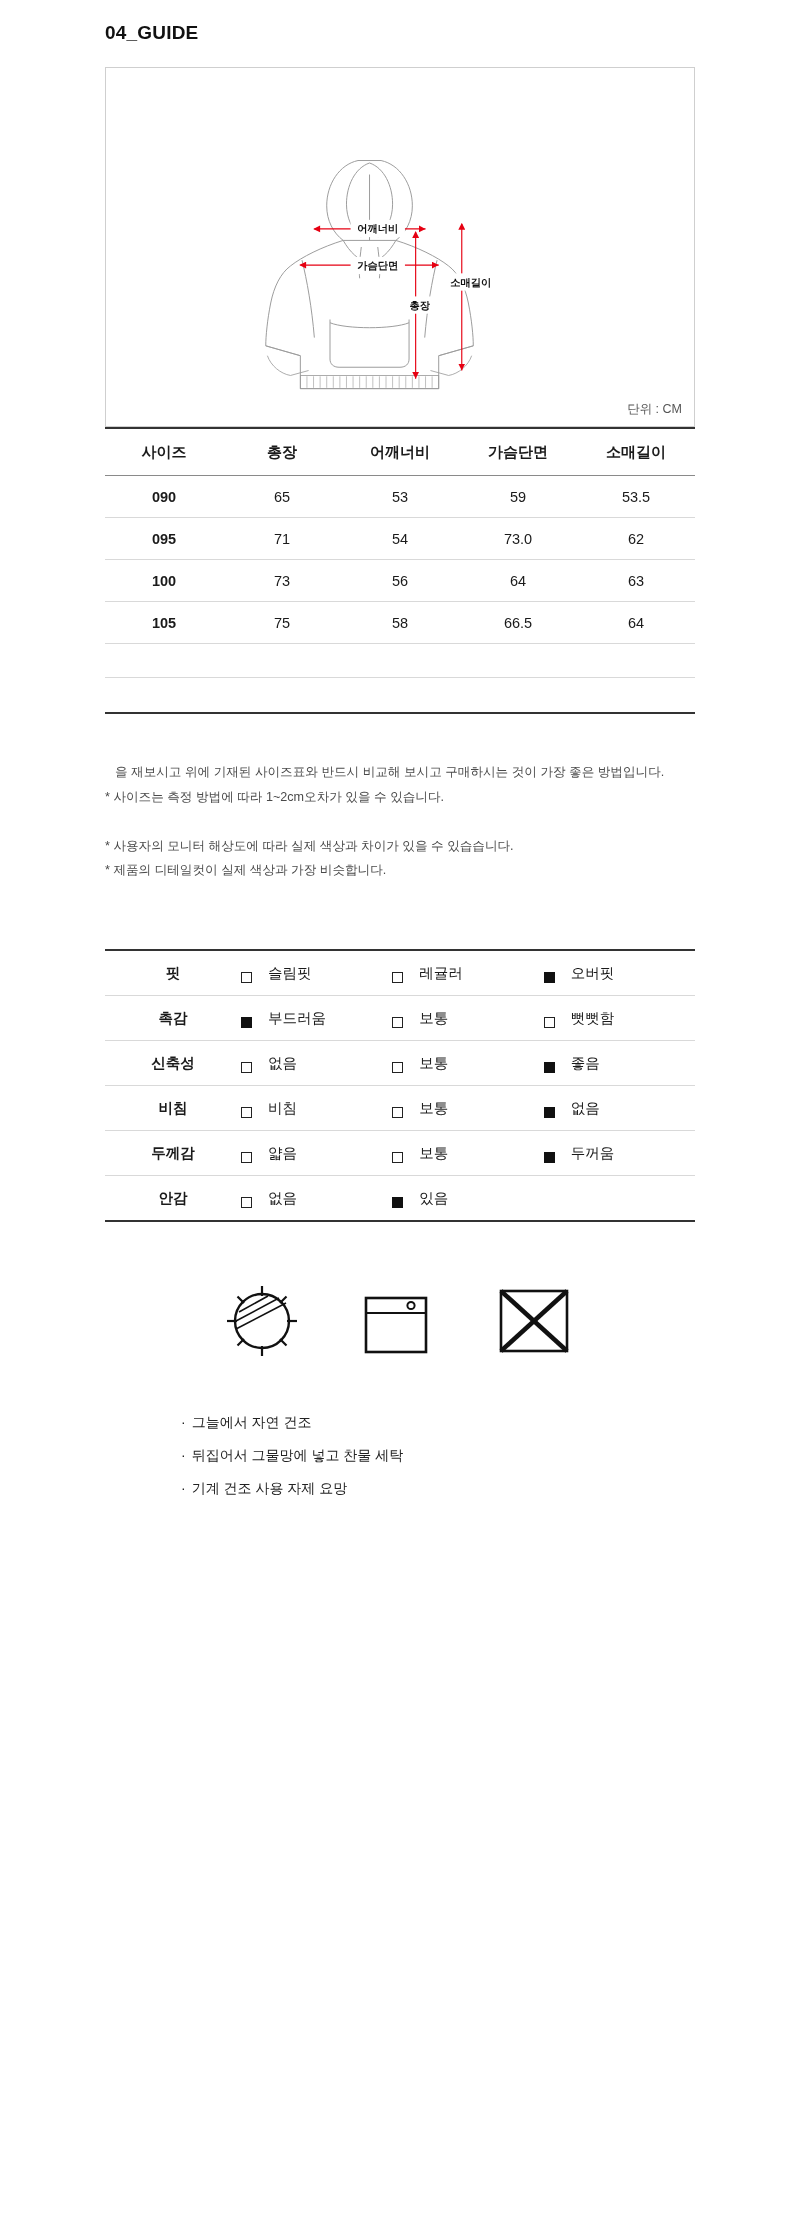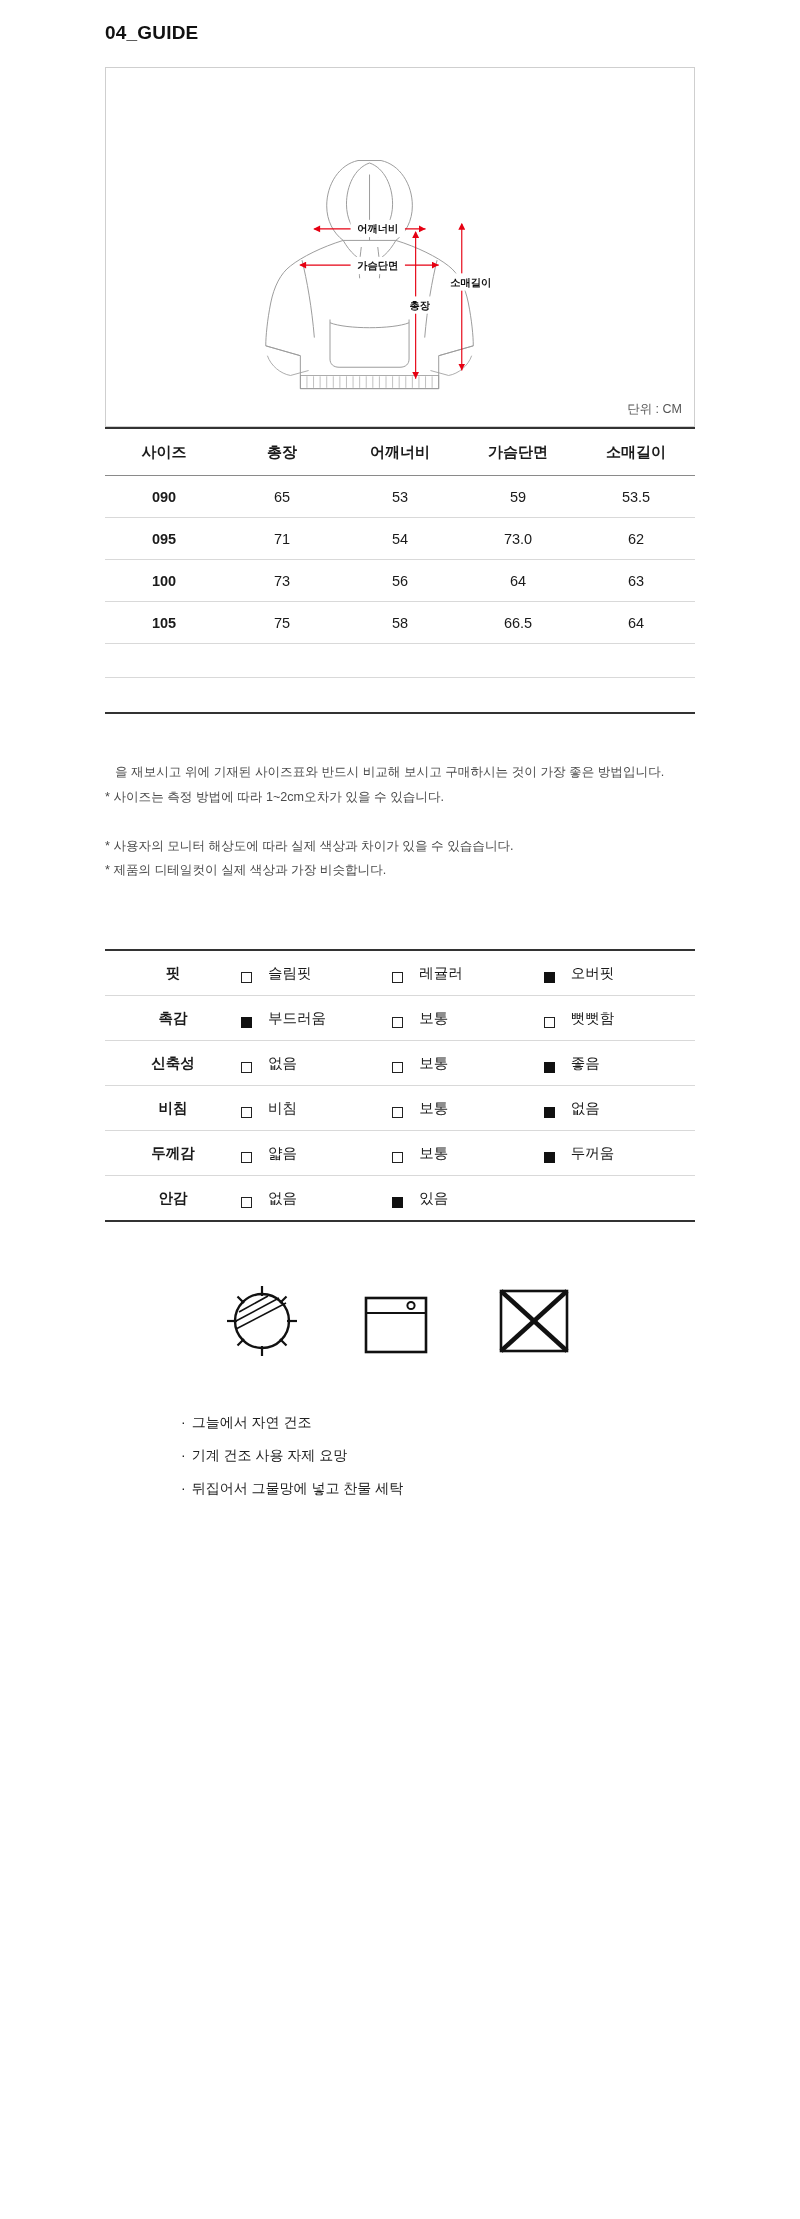--- a/index.html
+++ b/index.html
@@ -446,18 +446,18 @@
 
     <svg width="86" height="78" viewBox="0 0 86 78">
       <rect x="10" y="9" width="66" height="60" fill="none" stroke="#111" stroke-width="2.6"></rect>
       <line x1="10" y1="9" x2="76" y2="69" stroke="#111" stroke-width="4.5"></line>
       <line x1="76" y1="9" x2="10" y2="69" stroke="#111" stroke-width="4.5"></line>
     </svg>
   </div>
 
   <div class="care-text">
     <span class="line"><span class="dot">·</span><span>그늘에서 자연 건조</span></span>
+    <span class="line"><span class="dot">·</span><span>뒤집어서 그물망에 넣고 찬물 세탁</span></span>
     <span class="line"><span class="dot">·</span><span>기계 건조 사용 자제 요망</span></span>
-    <span class="line"><span class="dot">·</span><span>뒤집어서 그물망에 넣고 찬물 세탁</span></span>
   </div>
 
   <div class="bottom-space"></div>
 </div>
 
 </body></html>

